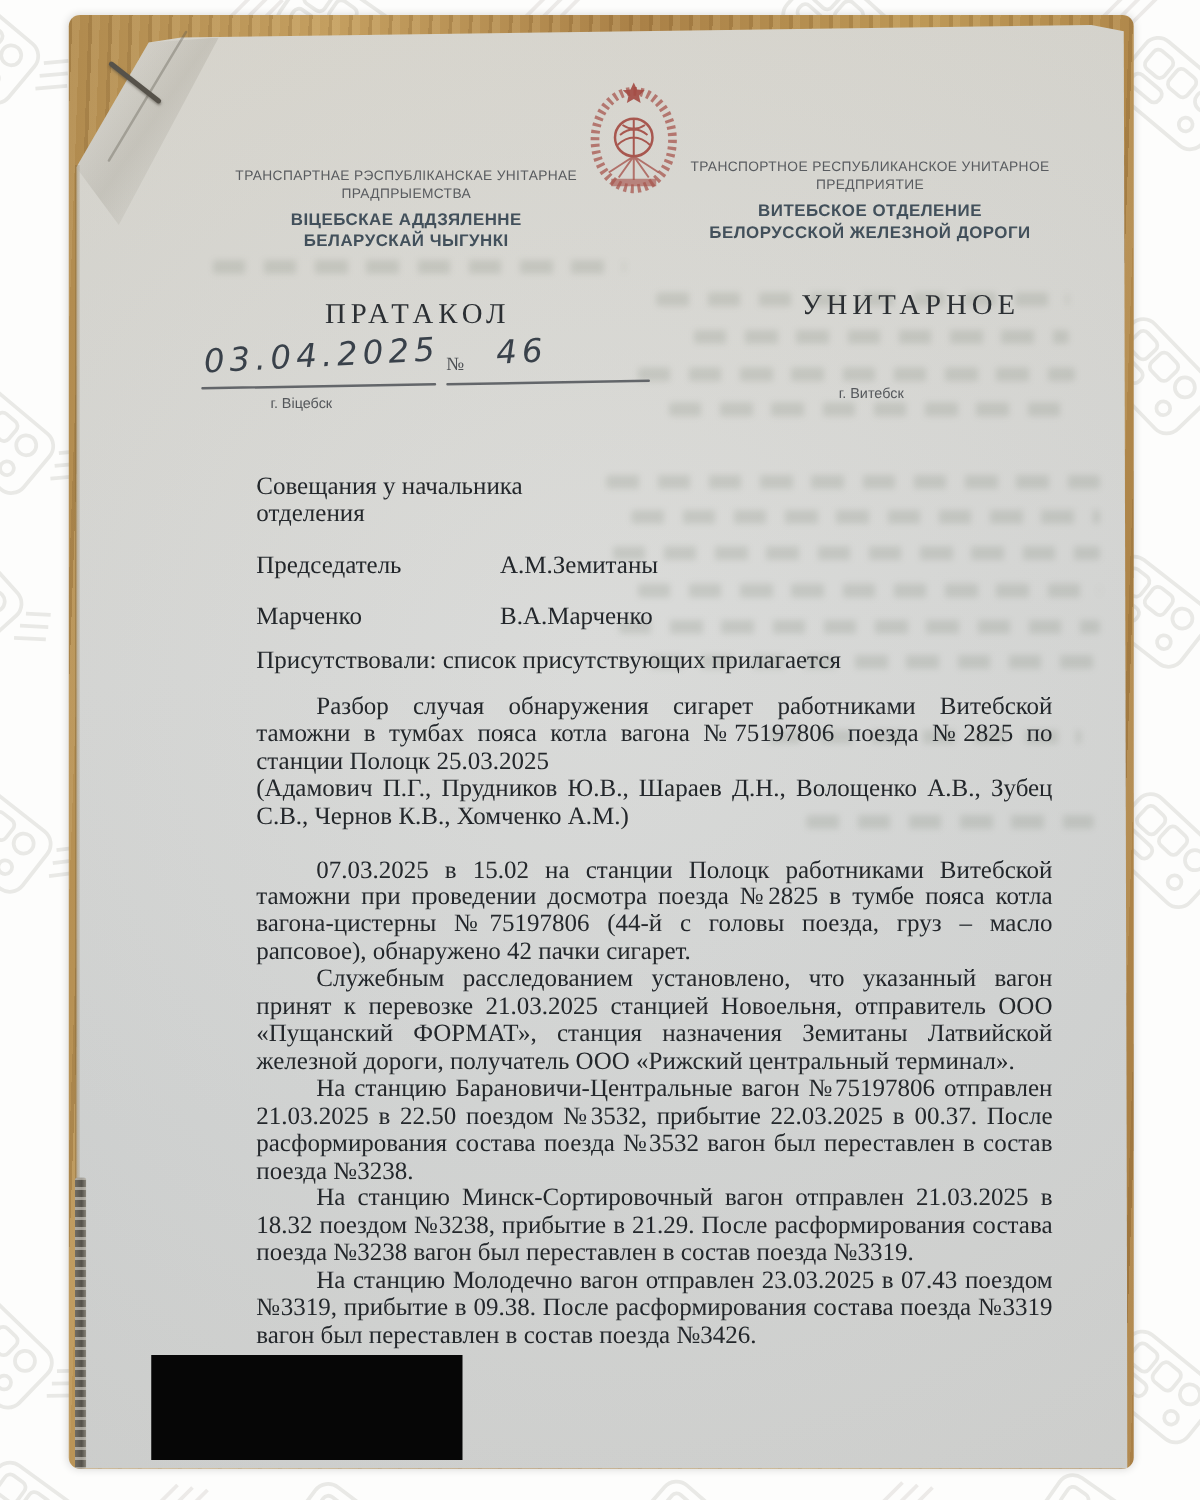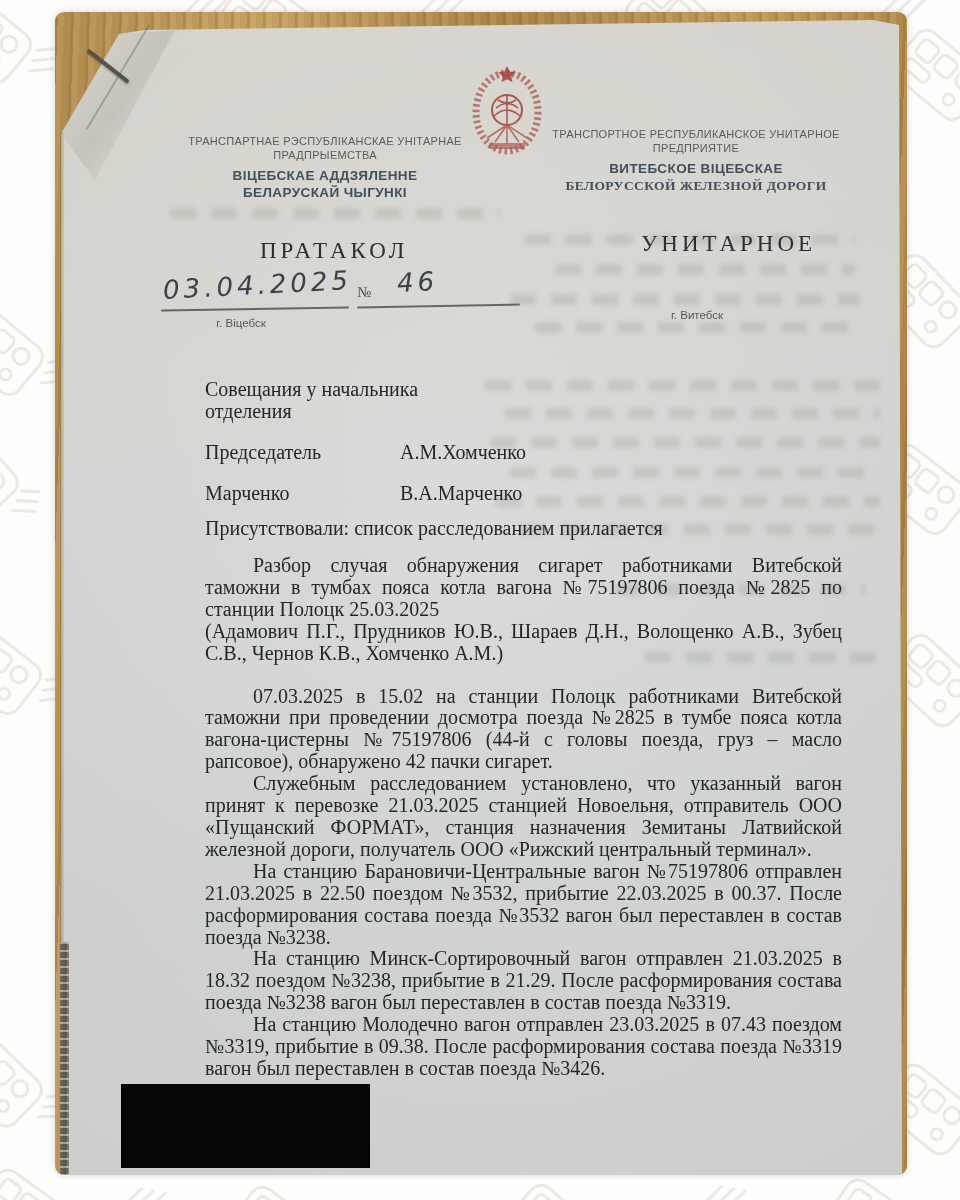--- a/index.html
+++ b/index.html
@@ -158,43 +158,43 @@
 
     <div class="lh lh-left">
       <span>ТРАНСПАРТНАЕ РЭСПУБЛІКАНСКАЕ УНІТАРНАЕ</span><br>
       <span>ПРАДПРЫЕМСТВА</span>
       <span class="bold">ВІЦЕБСКАЕ  АДДЗЯЛЕННЕ</span>
       <span class="bold" style="margin-top:0;">БЕЛАРУСКАЙ ЧЫГУНКІ</span>
     </div>
     <div class="lh lh-right">
       <span>ТРАНСПОРТНОЕ РЕСПУБЛИКАНСКОЕ УНИТАРНОЕ</span><br>
       <span>ПРЕДПРИЯТИЕ</span>
-      <span class="bold">ВИТЕБСКОЕ ВІЦЕБСКАЕ</span>
-      <span class="bold" style="margin-top:0;font-family:Liberation Serif, serif;">БЕЛОРУССКОЙ ЖЕЛЕЗНОЙ ДОРОГИ</span>
+      <span class="bold">ВИТЕБСКОЕ ОТДЕЛЕНИЕ</span>
+      <span class="bold" style="margin-top:0;">БЕЛОРУССКОЙ ЖЕЛЕЗНОЙ ДОРОГИ</span>
     </div>
 
     <div class="title" style="left:205px;top:226px;">ПРАТАКОЛ</div>
     <div class="title" style="left:586px;top:219px;">УНИТАРНОЕ</div>
 
     <div class="hand" style="left:108px;top:258px;">03.04.2025</div>
     <div class="numsign" style="left:302px;top:272px;">№</div>
     <div class="hand" style="left:342px;top:255px;">46</div>
     <div class="rule" style="left:106px;top:296px;width:188px;"></div>
     <div class="rule" style="left:302px;top:293px;width:163px;"></div>
 
     <div class="city" style="left:141px;top:305px;">г. Віцебск</div>
     <div class="city" style="left:597px;top:297px;">г. Витебск</div>
 
     <div class="body-line" style="left:150px;top:366px;">Совещания у начальника</div>
     <div class="body-line" style="left:150px;top:388px;">отделения</div>
     <div class="body-line" style="left:150px;top:429px;">Председатель</div>
-    <div class="body-line" style="left:345px;top:429px;">А.М.Хомченко</div>
+    <div class="body-line" style="left:345px;top:429px;">А.М.Земитаны</div>
     <div class="body-line" style="left:150px;top:470px;">Марченко</div>
     <div class="body-line" style="left:345px;top:470px;">В.А.Марченко</div>
-    <div class="body-line" style="left:150px;top:505px;">Присутствовали: список расследованием прилагается</div>
+    <div class="body-line" style="left:150px;top:505px;">Присутствовали: список присутствующих прилагается</div>
 
     <div class="paras">
       <p>Разбор случая обнаружения сигарет работниками Витебской таможни в тумбах пояса котла вагона №75197806 поезда №2825 по станции Полоцк 25.03.2025</p>
       <p class="names">(Адамович П.Г., Прудников Ю.В., Шараев Д.Н., Волощенко А.В., Зубец С.В., Чернов К.В., Хомченко А.М.)</p>
       <p class="gap">07.03.2025 в 15.02 на станции Полоцк работниками Витебской таможни при проведении досмотра поезда №2825 в тумбе пояса котла вагона-цистерны №75197806 (44-й с головы поезда, груз – масло рапсовое), обнаружено 42 пачки сигарет.</p>
       <p>Служебным расследованием установлено, что указанный вагон принят к перевозке 21.03.2025 станцией Новоельня, отправитель ООО «Пущанский ФОРМАТ», станция назначения Земитаны Латвийской железной дороги, получатель ООО «Рижский центральный терминал».</p>
       <p>На станцию Барановичи-Центральные вагон №75197806 отправлен 21.03.2025 в 22.50 поездом №3532, прибытие 22.03.2025 в 00.37. После расформирования состава поезда №3532 вагон был переставлен в состав поезда №3238.</p>
       <p>На станцию Минск-Сортировочный вагон отправлен 21.03.2025 в 18.32 поездом №3238, прибытие в 21.29. После расформирования состава поезда №3238 вагон был переставлен в состав поезда №3319.</p>
       <p>На станцию Молодечно вагон отправлен 23.03.2025 в 07.43 поездом №3319, прибытие в 09.38. После расформирования состава поезда №3319 вагон был переставлен в состав поезда №3426.</p>
     </div>

